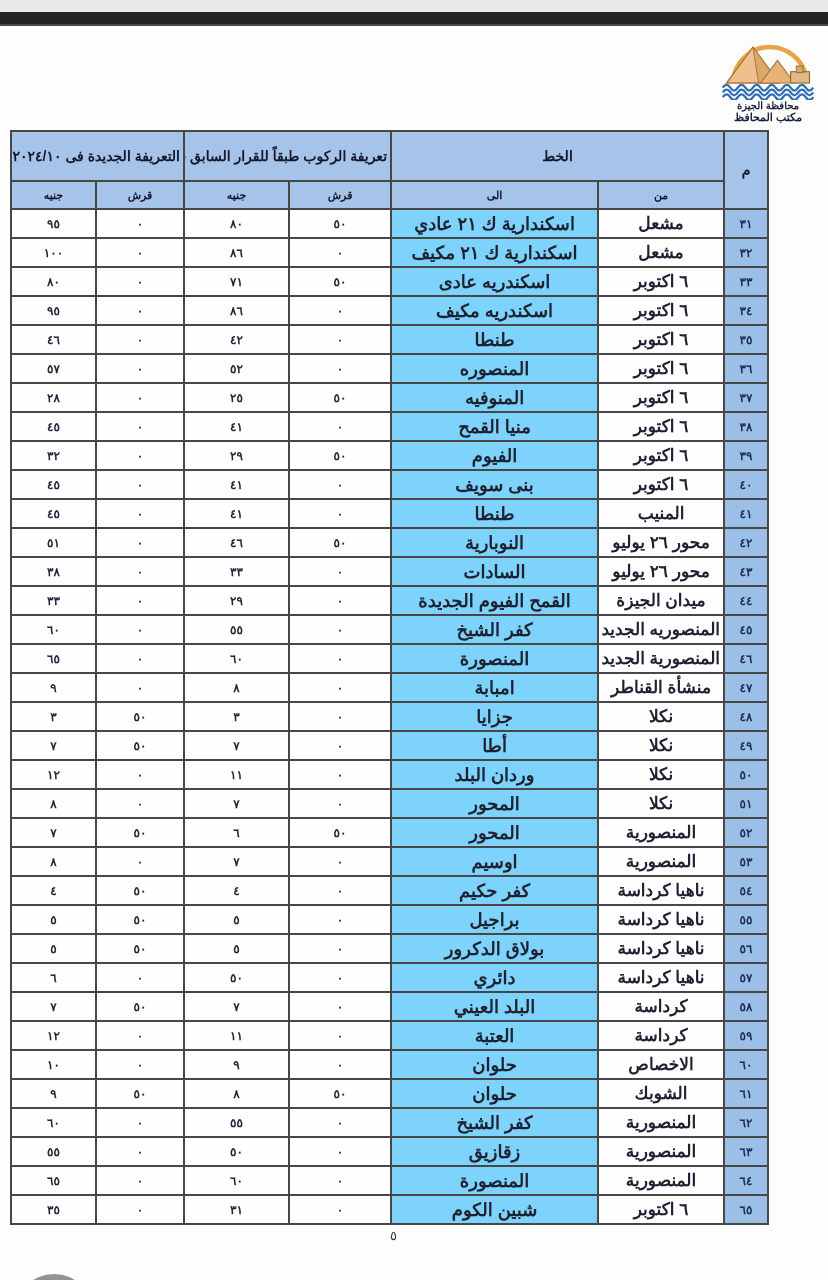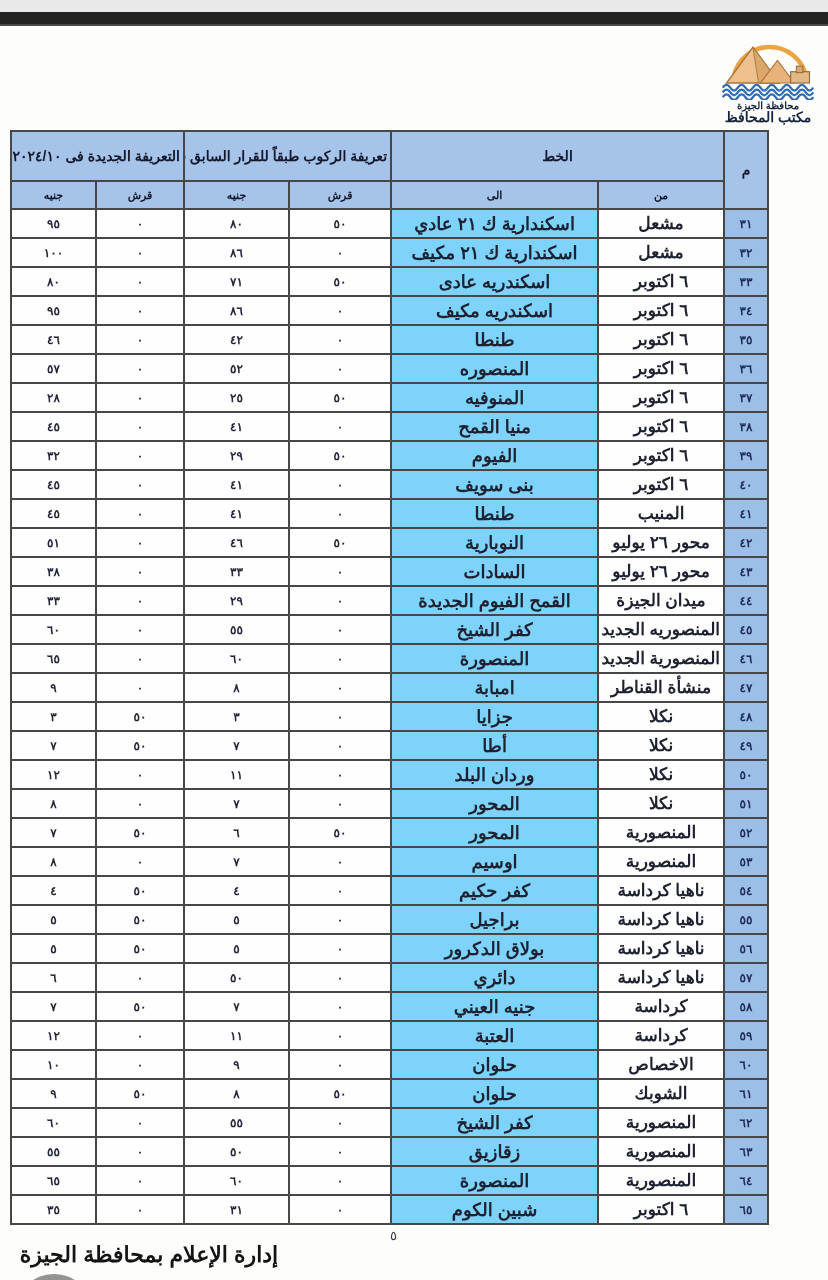--- a/index.html
+++ b/index.html
@@ -6,21 +6,21 @@
   .page{
     position:relative;width:828px;height:1280px;background:#fdfdfc;overflow:hidden;
     font-family:Liberation Sans, sans-serif;color:#1e2130;margin:12px auto;
   }
   .top-strip{position:absolute;top:0;left:0;width:828px;height:12px;background:#232323;border-bottom:2px solid #4a4a4a;}
 
   
   .logo{position:absolute;top:22px;left:718px;width:100px;text-align:center;}
   .logo svg{display:block;margin:0 auto;}
   .logo .org{font-size:10px;font-weight:bold;color:#17243f;direction:rtl;line-height:12px;letter-spacing:0.5px;}
-  .logo .office{font-size:14px;font-weight:bold;color:#17243f;direction:rtl;line-height:11px;}
+  .logo .office{font-size:11px;font-weight:bold;color:#17243f;direction:rtl;line-height:11px;}
 
   
   table.fare{
     position:absolute;top:118px;left:10px;border-collapse:collapse;direction:rtl;
     table-layout:fixed;width:757px;
   }
   table.fare td,table.fare th{
     border:2px solid #474747;padding:0 3px;overflow:hidden;white-space:nowrap;
     text-align:center;vertical-align:middle;font-weight:bold;
   }
@@ -332,21 +332,21 @@
       <td class="c-from">ناهيا كرداسة</td>
       <td class="c-to">دائري</td>
       <td class="c-num">٠</td>
       <td class="c-num">٥٠</td>
       <td class="c-num">٠</td>
       <td class="c-num">٦</td>
     </tr>
         <tr>
       <td class="c-no">٥٨</td>
       <td class="c-from">كرداسة</td>
-      <td class="c-to">جنيه العيني</td>
+      <td class="c-to">البلد العيني</td>
       <td class="c-num">٠</td>
       <td class="c-num">٧</td>
       <td class="c-num">٥٠</td>
       <td class="c-num">٧</td>
     </tr>
         <tr>
       <td class="c-no">٥٩</td>
       <td class="c-from">كرداسة</td>
       <td class="c-to">العتبة</td>
       <td class="c-num">٠</td>
@@ -405,16 +405,15 @@
       <td class="c-to">شبين الكوم</td>
       <td class="c-num">٠</td>
       <td class="c-num">٣١</td>
       <td class="c-num">٠</td>
       <td class="c-num">٣٥</td>
     </tr>
       </tbody>
   </table>
 
   <div class="page-num">٥</div>
-  <div class="dept">إدارة الإعلام بمحافظة الجيزة</div>
   <div class="corner-circle"></div>
 
 </div>
 
 </body></html>

